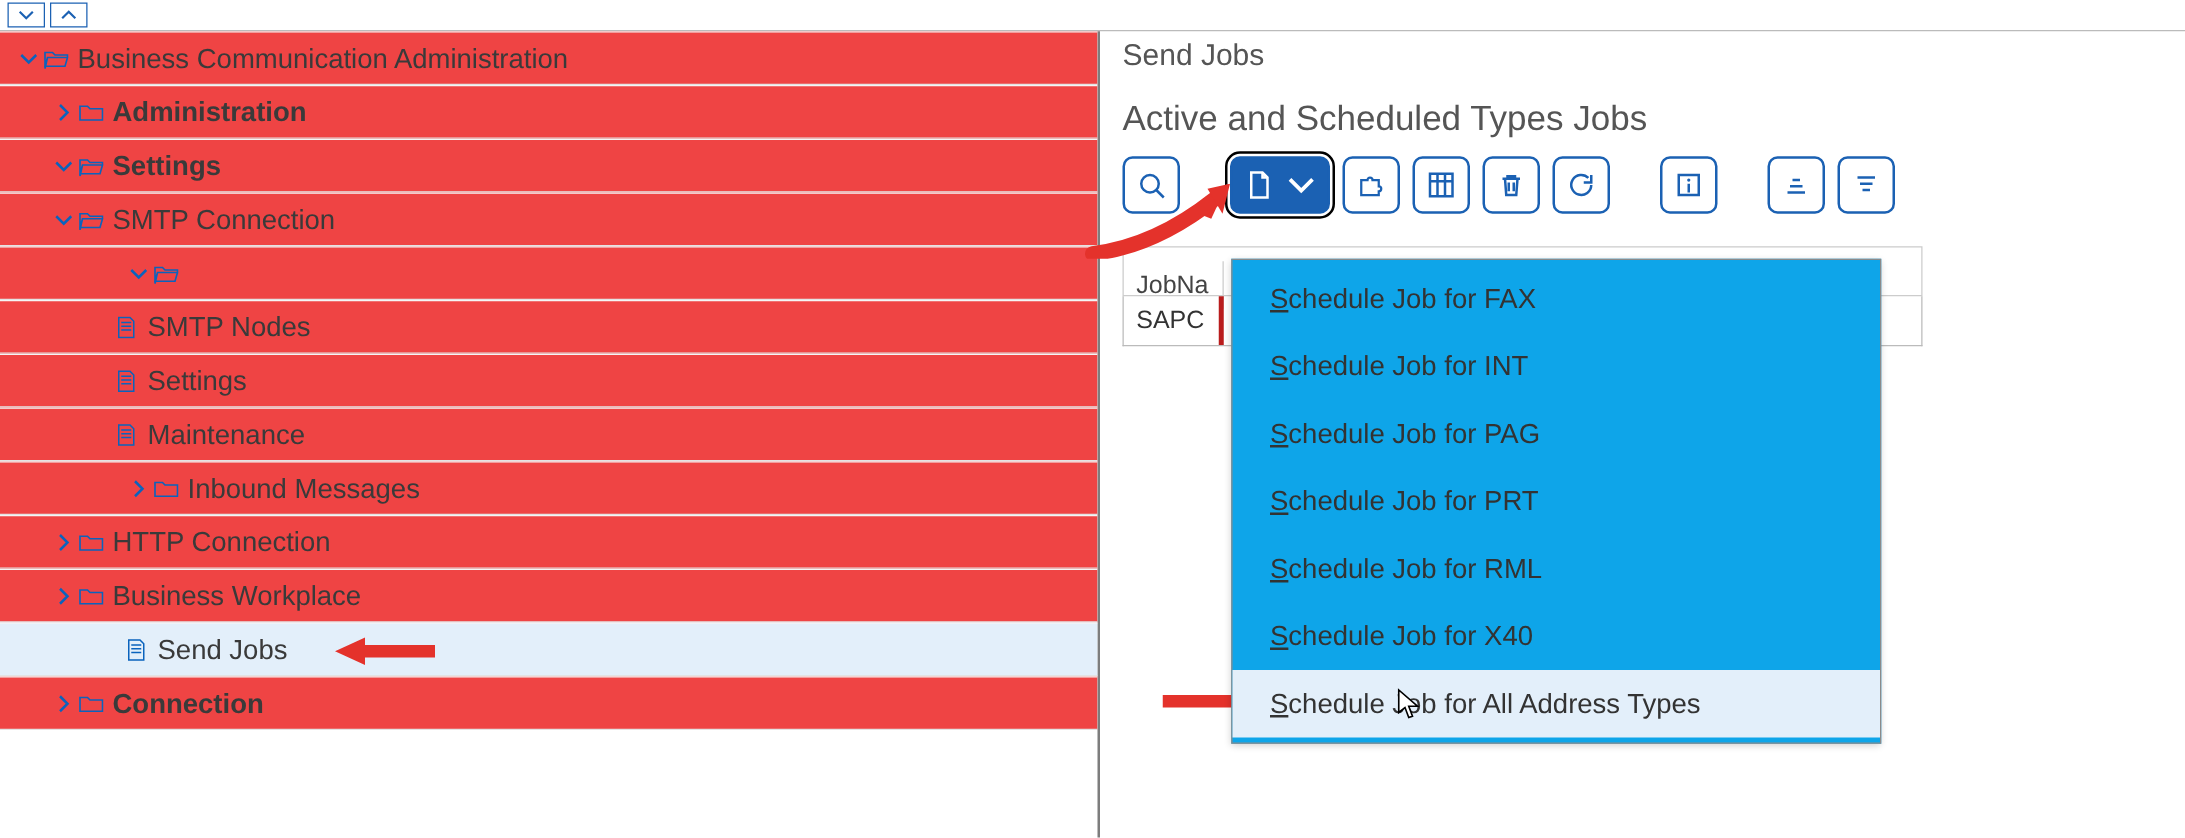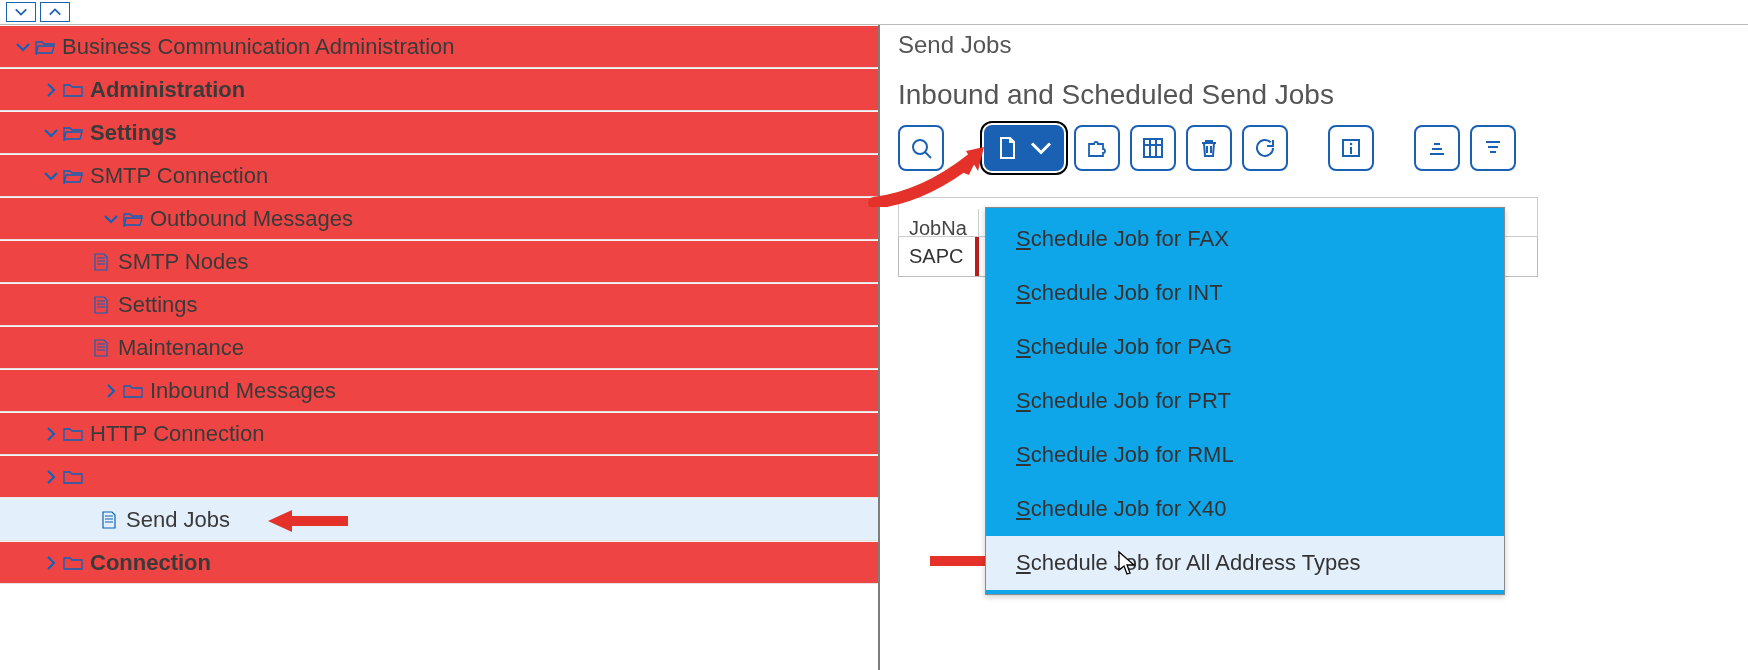--- a/index.html
+++ b/index.html
@@ -267,21 +267,20 @@
       <span class="toggle">
         <svg viewBox="0 0 16 16" width="16" height="16">
             <path d="M2 5 L8 11 L14 5" fill="none" stroke="#0a63bd" stroke-width="2"></path>
           </svg>
       </span>
       <span class="icon">
         <svg viewBox="0 0 20 16" width="20" height="16">
             <path d="M1 3 h6 l2 2 h10 v2 H3 l-2 9 V3 z M3 7 h16 l-2 7 H1 z" fill="none" stroke="#0a63bd" stroke-width="1.3"></path>
           </svg>
       </span>
-      <span class="label">Outbound Messages</span>
     </div>
 
     <div class="tree-row indent-4">
       <span class="toggle"></span>
       <span class="icon">
         <svg viewBox="0 0 16 18" width="16" height="18">
             <path d="M2 1 h9 l3 3 v13 H2 z M4 5 h8 M4 8 h8 M4 11 h8" fill="none" stroke="#0a63bd" stroke-width="1.2"></path>
           </svg>
       </span>
       <span class="label">SMTP Nodes</span>
@@ -339,20 +338,21 @@
       <span class="toggle">
         <svg viewBox="0 0 16 16" width="16" height="16">
             <path d="M5 2 L11 8 L5 14" fill="none" stroke="#0a63bd" stroke-width="2"></path>
           </svg>
       </span>
       <span class="icon">
         <svg viewBox="0 0 20 16" width="20" height="16">
             <path d="M1 3 h6 l2 2 h10 v9 H1 z" fill="none" stroke="#0a63bd" stroke-width="1.3"></path>
           </svg>
       </span>
+      <span class="label">Business Workplace</span>
     </div>
 
     <div class="tree-row indent-2 selected" style="padding-left:100px;">
       <span class="toggle"></span>
       <span class="icon" style="margin-left:-24px;">
         <svg viewBox="0 0 16 18" width="16" height="18">
             <path d="M2 1 h9 l3 3 v13 H2 z M4 5 h8 M4 8 h8 M4 11 h8" fill="none" stroke="#0a63bd" stroke-width="1.2"></path>
           </svg>
       </span>
       <span class="label">Send Jobs</span>
@@ -369,21 +369,21 @@
             <path d="M1 3 h6 l2 2 h10 v9 H1 z" fill="none" stroke="#0a63bd" stroke-width="1.3"></path>
           </svg>
       </span>
       <span class="label">Connection</span>
     </div>
 
   </div>
 
   <div class="right">
     <div class="page-title">Send Jobs</div>
-    <div class="section-title">Inbound and Scheduled Send Jobs</div>
+    <div class="section-title">Active and Scheduled Types Jobs</div>
 
     <div class="toolbar">
       <div class="tbtn">
         <svg viewBox="0 0 24 24">
             <circle cx="11" cy="11" r="7" fill="none" stroke="#1b61b3" stroke-width="2"></circle>
             <line x1="16" y1="16" x2="22" y2="22" stroke="#1b61b3" stroke-width="2"></line>
           </svg>
       </div>
       <div class="gap"></div>
       <div class="tbtn active-split">

